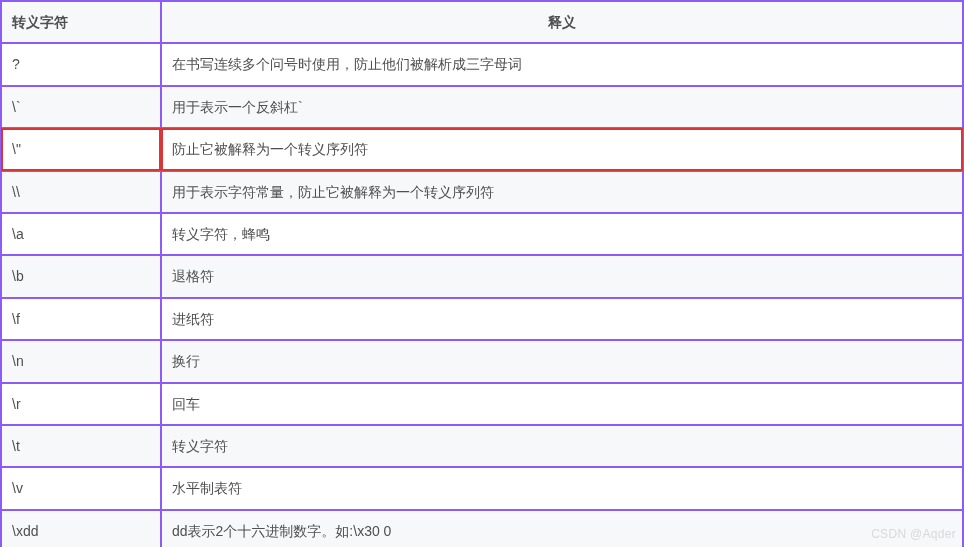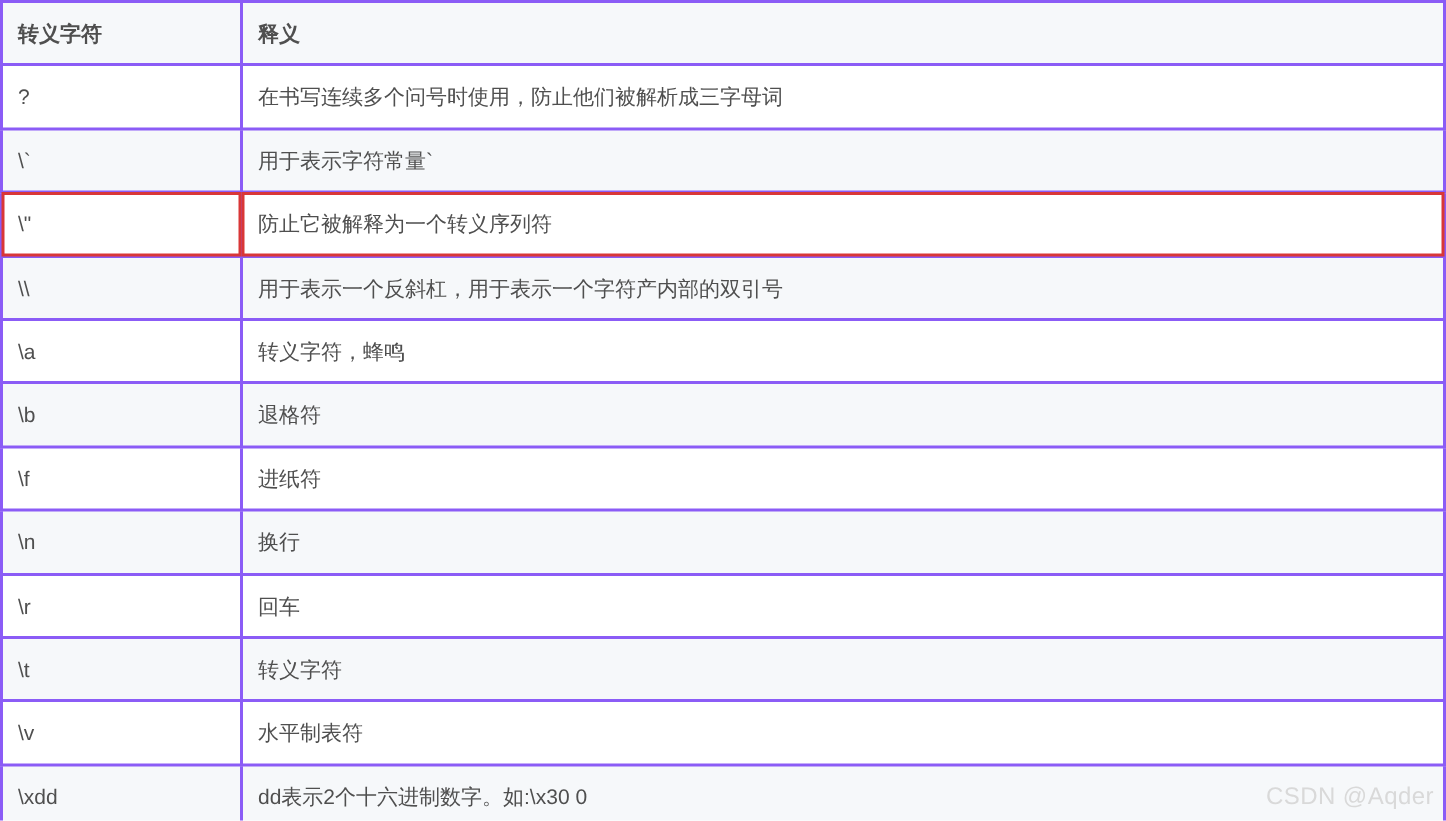--- a/index.html
+++ b/index.html
@@ -27,21 +27,21 @@
   th {
     background: #f6f8fa;
     font-weight: 700;
     color: #4f4f4f;
   }
   th.col-esc {
     width: 160px;
     text-align: left;
   }
   th.col-desc {
-    text-align: left;
+    text-align: center;
   }
   td.cell-esc {
     text-align: left;
   }
   td.cell-desc {
     text-align: left;
   }
   tbody tr:nth-child(even) td {
     background: #f6f8fa;
   }
@@ -51,21 +51,21 @@
   tr.highlight td {
     outline: 2px solid #d93737;
     outline-offset: -2px;
     position: relative;
     z-index: 1;
   }
   .watermark {
     position: absolute;
     right: 8px;
     bottom: 6px;
-    font-size: 16px;
+    font-size: 12px;
     color: #d9d9d9;
     letter-spacing: 0.3px;
     user-select: none;
   }
 </style>
 </head>
 <body>
 
 <table>
   <thead>
@@ -74,29 +74,29 @@
       <th class="col-desc">释义</th>
     </tr>
   </thead>
   <tbody id="tbody">
       <tr>
         <td class="cell-esc">?</td>
         <td class="cell-desc">在书写连续多个问号时使用，防止他们被解析成三字母词</td>
       </tr>
       <tr>
         <td class="cell-esc">\`</td>
-        <td class="cell-desc">用于表示字符常量`</td>
+        <td class="cell-desc">用于表示一个反斜杠`</td>
       </tr>
       <tr class="highlight">
         <td class="cell-esc">\"</td>
         <td class="cell-desc">防止它被解释为一个转义序列符</td>
       </tr>
       <tr>
         <td class="cell-esc">\\</td>
-        <td class="cell-desc">用于表示一个反斜杠，用于表示一个字符产内部的双引号</td>
+        <td class="cell-desc">用于表示字符常量，防止它被解释为一个转义序列符</td>
       </tr>
       <tr>
         <td class="cell-esc">\a</td>
         <td class="cell-desc">转义字符，蜂鸣</td>
       </tr>
       <tr>
         <td class="cell-esc">\b</td>
         <td class="cell-desc">退格符</td>
       </tr>
       <tr>

